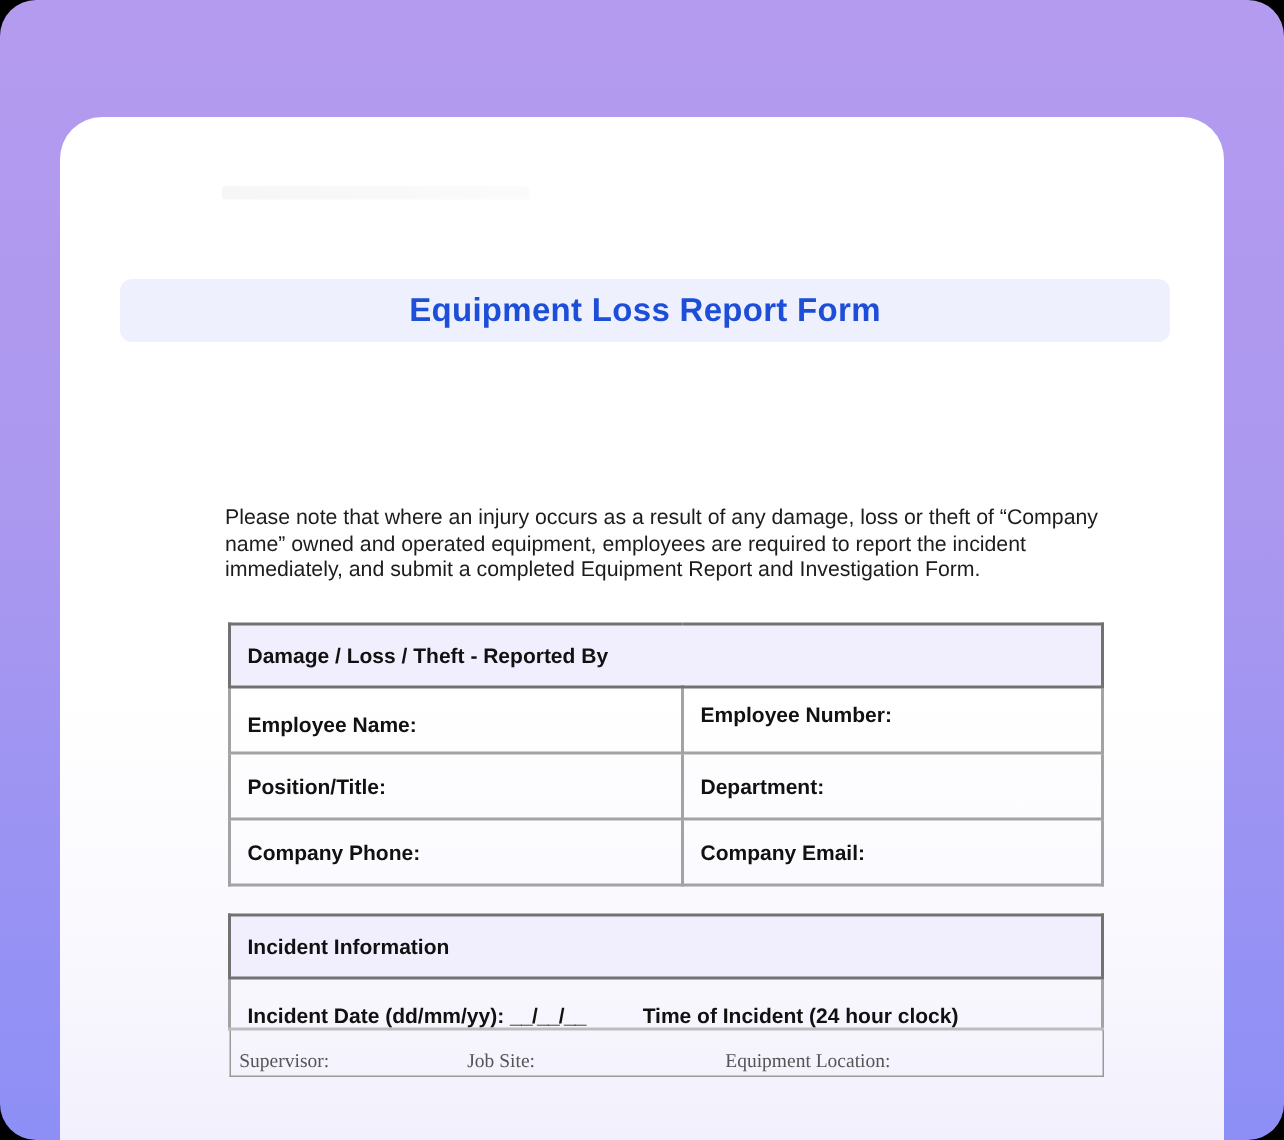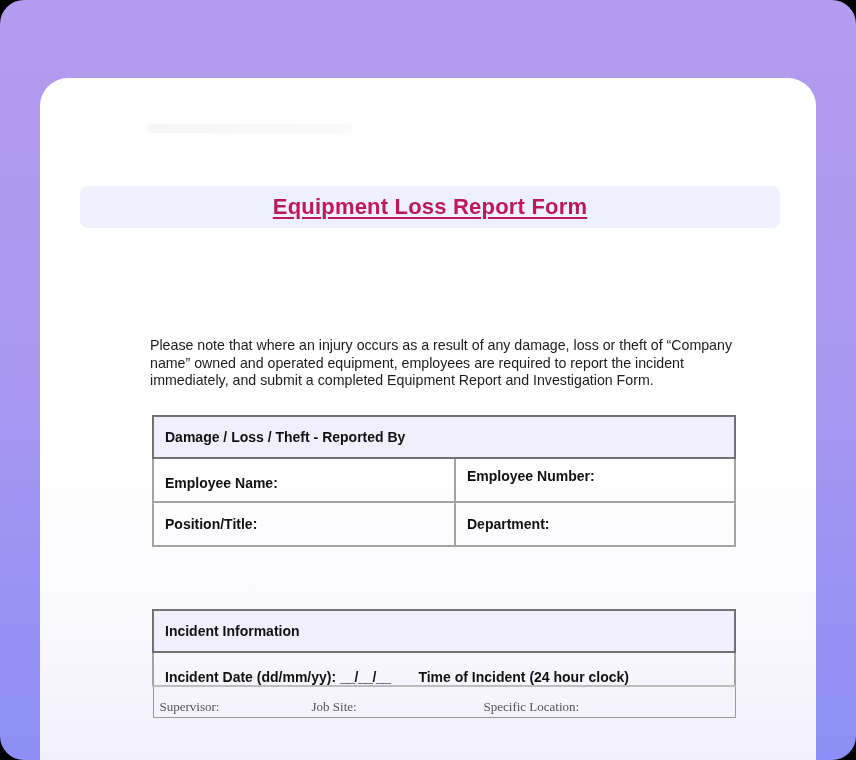--- a/index.html
+++ b/index.html
@@ -21,21 +21,21 @@
     background: linear-gradient(90deg, rgba(240,240,240,0.6), rgba(245,245,245,0.4));
     border-radius: 2px;
   }
   .title-banner {
     position: absolute; left: 40px; top: 108px; width: 700px; height: 42px;
     background: #eef0fd; border-radius: 8px;
     display: flex; align-items: center; justify-content: center;
   }
   .title {
     font-family: "Liberation Sans", sans-serif; font-weight: bold;
-    font-size: 22px; color: #be185d; text-decoration: underline;
+    font-size: 22px; color: #1d4ed8; 
     text-underline-offset: 3px; letter-spacing: 0.2px;
   }
   .para {
     position: absolute; left: 110px; width: 600px;
     font-family: "Liberation Sans", sans-serif; font-size: 14.2px;
     line-height: 17.5px; color: #1c1c1c;
   }
   .p1 { top: 180px; }
   .p2 { top: 259px; }
   table.form {
@@ -46,21 +46,21 @@
   }
   table.form td { border: 2px solid #a3a3a3; padding: 0 11px; vertical-align: middle; }
   table.form tr.head td {
     background: #f1eefd; border: 2px solid #727272; height: 42px;
   }
   .t1 { top: 337px; }
   .t1 tr.r td { height: 44px; }
   .t1 td.c1 { width: 302px; }
   .t2 { top: 531px; }
   .t2 tr.date td { height: 34px; vertical-align: bottom; padding-bottom: 0; border-bottom: 2px solid #bdbdbd; }
-  .t2 tr.date span.lbl2 { margin-left: 24px; }
+  .t2 tr.date span.lbl2 { margin-left: 34px; }
   .t2 tr.serif td {
     font-family: "Liberation Serif", serif; font-weight: normal; font-size: 13px;
     color: #555; height: 31px; vertical-align: bottom; padding: 0 6px 2px;
     border: 1.5px solid #9a9a9a;
   }
   .uline { letter-spacing: -0.5px; }
   .sp { display: inline-block; }
 </style>
 </head>
 <body>
@@ -81,36 +81,40 @@
         <td colspan="2">Damage / Loss / Theft - Reported By</td>
       </tr>
       <tr class="r">
         <td class="c1" style="vertical-align:bottom;padding-bottom:10px;">Employee Name:</td>
         <td style="vertical-align:top;padding-top:9px;">Employee Number:</td>
       </tr>
       <tr class="r">
         <td class="c1">Position/Title:</td>
         <td>Department:</td>
       </tr>
+      <tr class="r">
+        <td class="c1">Company Phone:</td>
+        <td>Company Email:</td>
+      </tr>
     </tbody>
       </table>
 
     <table class="form t2">
       <tbody>
           <tr class="head">
         <td colspan="3">Incident Information</td>
       </tr>
       <tr class="date">
         <td colspan="3">
           <span>Incident Date (dd/mm/yy):</span>
           <span class="uline">__/__/__</span>
           <span class="lbl2">Time of Incident (24 hour clock)</span>
         </td>
       </tr>
       <tr class="serif">
         <td colspan="3">
-          <span class="sp" style="width:152px">Supervisor:</span><span class="sp" style="width:172px">Job Site:</span><span class="sp">Specific Location:</span>
+          <span class="sp" style="width:152px">Supervisor:</span><span class="sp" style="width:172px">Job Site:</span><span class="sp">Equipment Location:</span>
         </td>
       </tr>
     </tbody>
       </table>
   </div>
 </div>
 
 </body></html>

